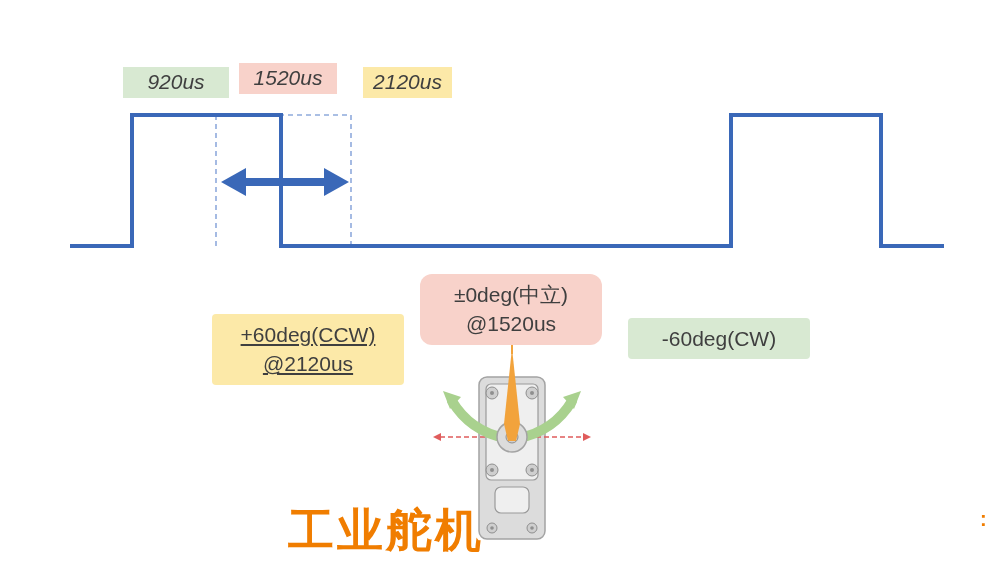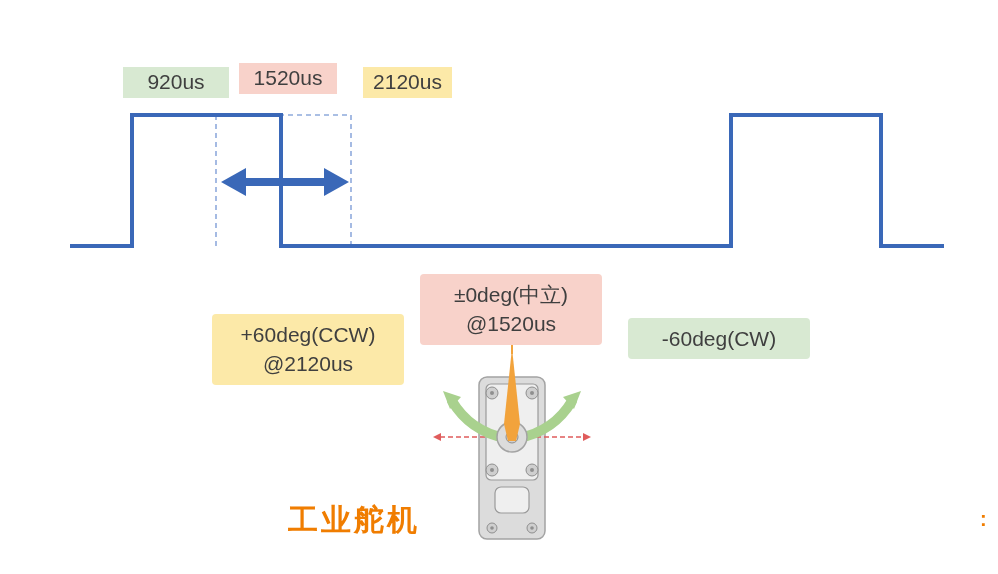--- a/index.html
+++ b/index.html
@@ -12,44 +12,45 @@
   }
   .layer-svg { position:absolute; left:0; top:0; width:998px; height:574px; }
 
   
   .tag {
     position:absolute;
     text-align:center;
     font-size:21px;
     color:var(--text-dark);
     padding:3px 0 4px 0;
+    font-style:italic;
   }
   .tag-920  { left:123px; top:67px; width:106px; background:var(--label-green-bg); }
   .tag-1520 { left:239px; top:63px; width:98px;  background:var(--label-pink-bg); }
   .tag-2120 { left:350px; top:67px; width:89px; background:var(--label-yellow-bg);margin-left:13px; }
 
   
   .note {
     position:absolute;
     text-align:center;
     font-size:21px;
     line-height:1.4;
     color:var(--text-dark);
     border-radius:4px;
     padding:6px 8px;
   }
   .note span { display:block; }
-  .note-neutral { left:420px; top:274px; width:182px; background:var(--label-pink-bg); }
-  .note-ccw     { left:212px; top:314px; width:192px; background:var(--label-yellow-bg); }
+  .note-neutral { left:420px; top:274px; width:182px; background:var(--label-pink-bg);border-radius:12px; }
+  .note-ccw     { left:212px; top:314px; width:192px; background:var(--label-yellow-bg);text-decoration:underline; }
   .note-cw      { left:628px; top:318px; width:182px; background:var(--label-green-bg); }
 
   .caption {
     position:absolute;
     left:288px; top:500px;
-    font-size:30px;
+    font-size:46px;
     font-weight:bold;
     letter-spacing:3px;
     color:var(--caption-orange);
   }
   .footer-mark {
     position:absolute;
     left:980px; top:508px;
     font-size:20px;
     font-weight:bold;
     color:var(--caption-orange);

